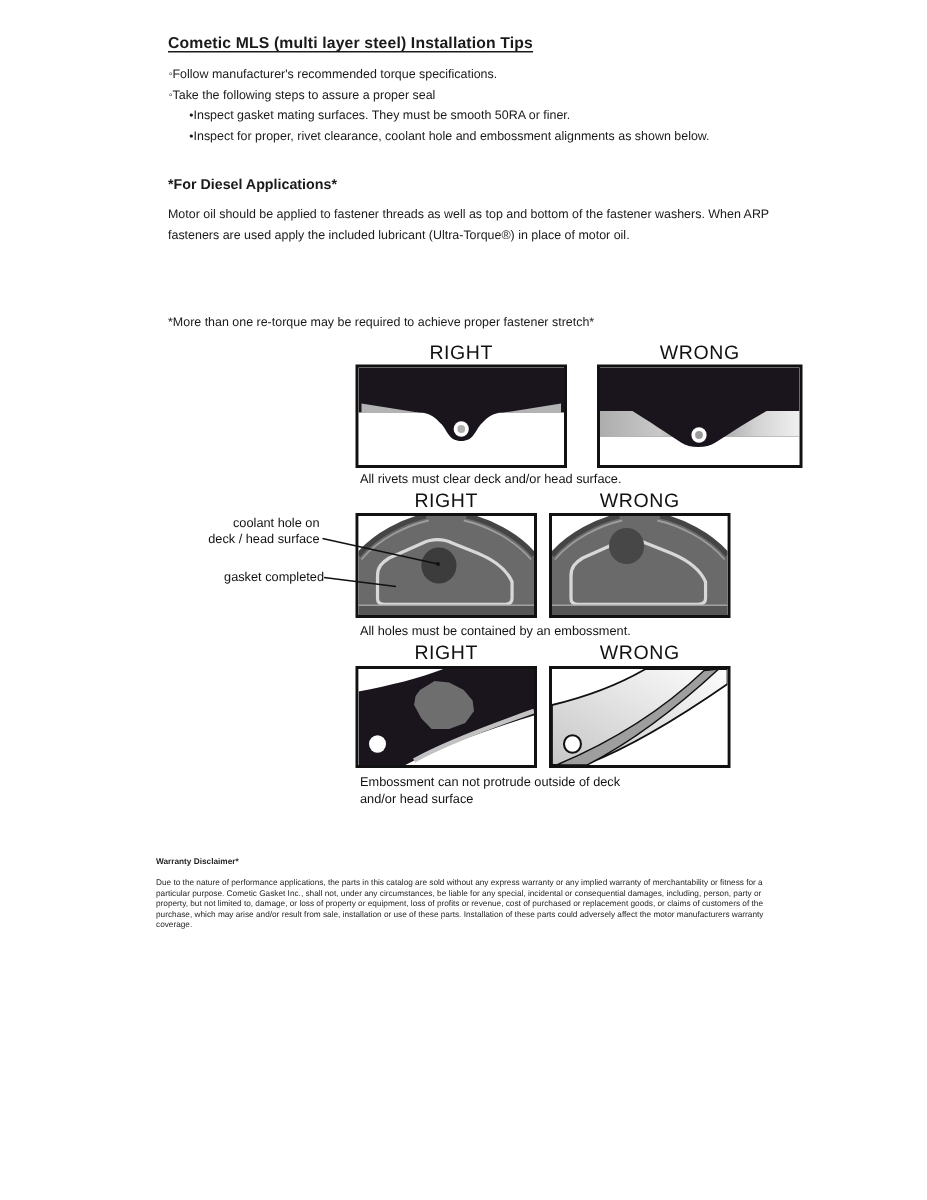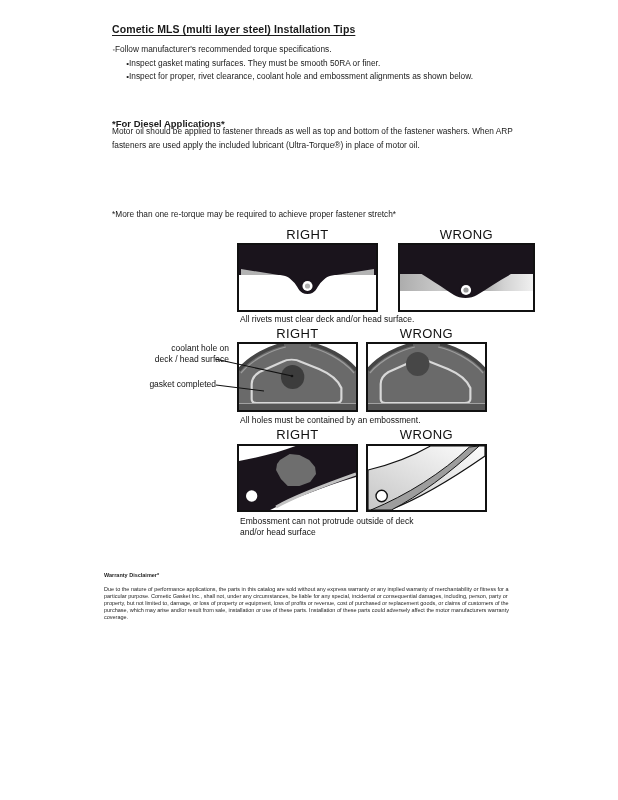--- a/index.html
+++ b/index.html
@@ -33,32 +33,36 @@
 
 <div id="page">
 
   <div class="abs title" style="left:112px;top:23px;">Cometic MLS (multi layer steel) Installation Tips</div>
 
   <div class="abs bullets" style="left:107px;top:43px;">
     <div class="b-row">
       <span class="b-marker">◦</span>
       <span>Follow manufacturer's recommended torque specifications.</span>
     </div>
+    <div class="b-row">
+      <span class="b-marker">◦</span>
+      <span>Take the following steps to assure a proper seal</span>
+    </div>
     <div class="b-row sub">
       <span class="b-marker">•</span>
       <span>Inspect gasket mating surfaces.  They must be smooth 50RA or finer.</span>
     </div>
     <div class="b-row sub">
       <span class="b-marker">•</span>
       <span>Inspect for proper, rivet clearance, coolant hole and embossment alignments as shown below.</span>
     </div>
   </div>
 
   <div class="abs sec-head" style="left:112px;top:118px;">*For Diesel Applications*</div>
-  <div class="abs body-txt" style="left:112px;top:124px;">Motor oil should be applied to fastener threads as well as top and bottom of the fastener washers. When ARP fasteners are used apply the included lubricant (Ultra-Torque®) in place of motor oil.</div>
+  <div class="abs body-txt" style="left:112px;top:135px;">Motor oil should be applied to fastener threads as well as top and bottom of the fastener washers. When ARP fasteners are used apply the included lubricant (Ultra-Torque®) in place of motor oil.</div>
   <div class="abs body-txt" style="left:112px;top:207px;">*More than one re-torque may be required to achieve proper fastener stretch*</div>
 
   <div class="abs rw-label" style="left:237px;top:227px;width:141px;">RIGHT</div>
   <div class="abs rw-label" style="left:398px;top:227px;width:137px;">WRONG</div>
 
   <div class="abs dbox" style="left:237px;top:243px;width:137px;height:65px;">
     <svg width="100%" height="100%" viewBox="0 0 138 65" preserveAspectRatio="none">
       <rect x="0" y="0" width="138" height="65" fill="#1a141c"></rect>
       <polygon points="2,30 40,30 2,24" fill="#b3b3b3"></polygon>
       <polygon points="136,30 98,30 136,24" fill="#b3b3b3"></polygon>
@@ -90,21 +94,21 @@
         <circle cx="66" cy="45" r="5.1" fill="#ffffff"></circle>
         <circle cx="66" cy="45" r="2.6" fill="#9a9a9a"></circle>
       </g>
     </svg>
   </div>
   <div class="abs caption" style="left:240px;top:314px;">All rivets must clear deck and/or head surface.</div>
 
   <div class="abs rw-label" style="left:237px;top:326px;width:121px;">RIGHT</div>
   <div class="abs rw-label" style="left:366px;top:326px;width:121px;">WRONG</div>
 
-  <div class="abs side-label" style="left:112px;top:343px;width:117px;">
+  <div class="abs side-label" style="left:96px;top:343px;width:117px;">
     <div>coolant hole on</div>
     <div>deck / head surface</div>
   </div>
   <div class="abs side-label" style="left:96px;top:379px;width:120px;">gasket completed</div>
 
   <div class="abs dbox" style="left:237px;top:342px;width:117px;height:66px;">
     <svg width="100%" height="100%" viewBox="0 0 120 66" preserveAspectRatio="none">
       <rect x="0" y="0" width="120" height="66" fill="#6a6a6a"></rect>
       <path d="M0,0 L46,0 C32,3 12,12 0,26 Z" fill="#ffffff"></path>
       <path d="M120,0 L74,0 C88,3 108,12 120,26 Z" fill="#ffffff"></path>

